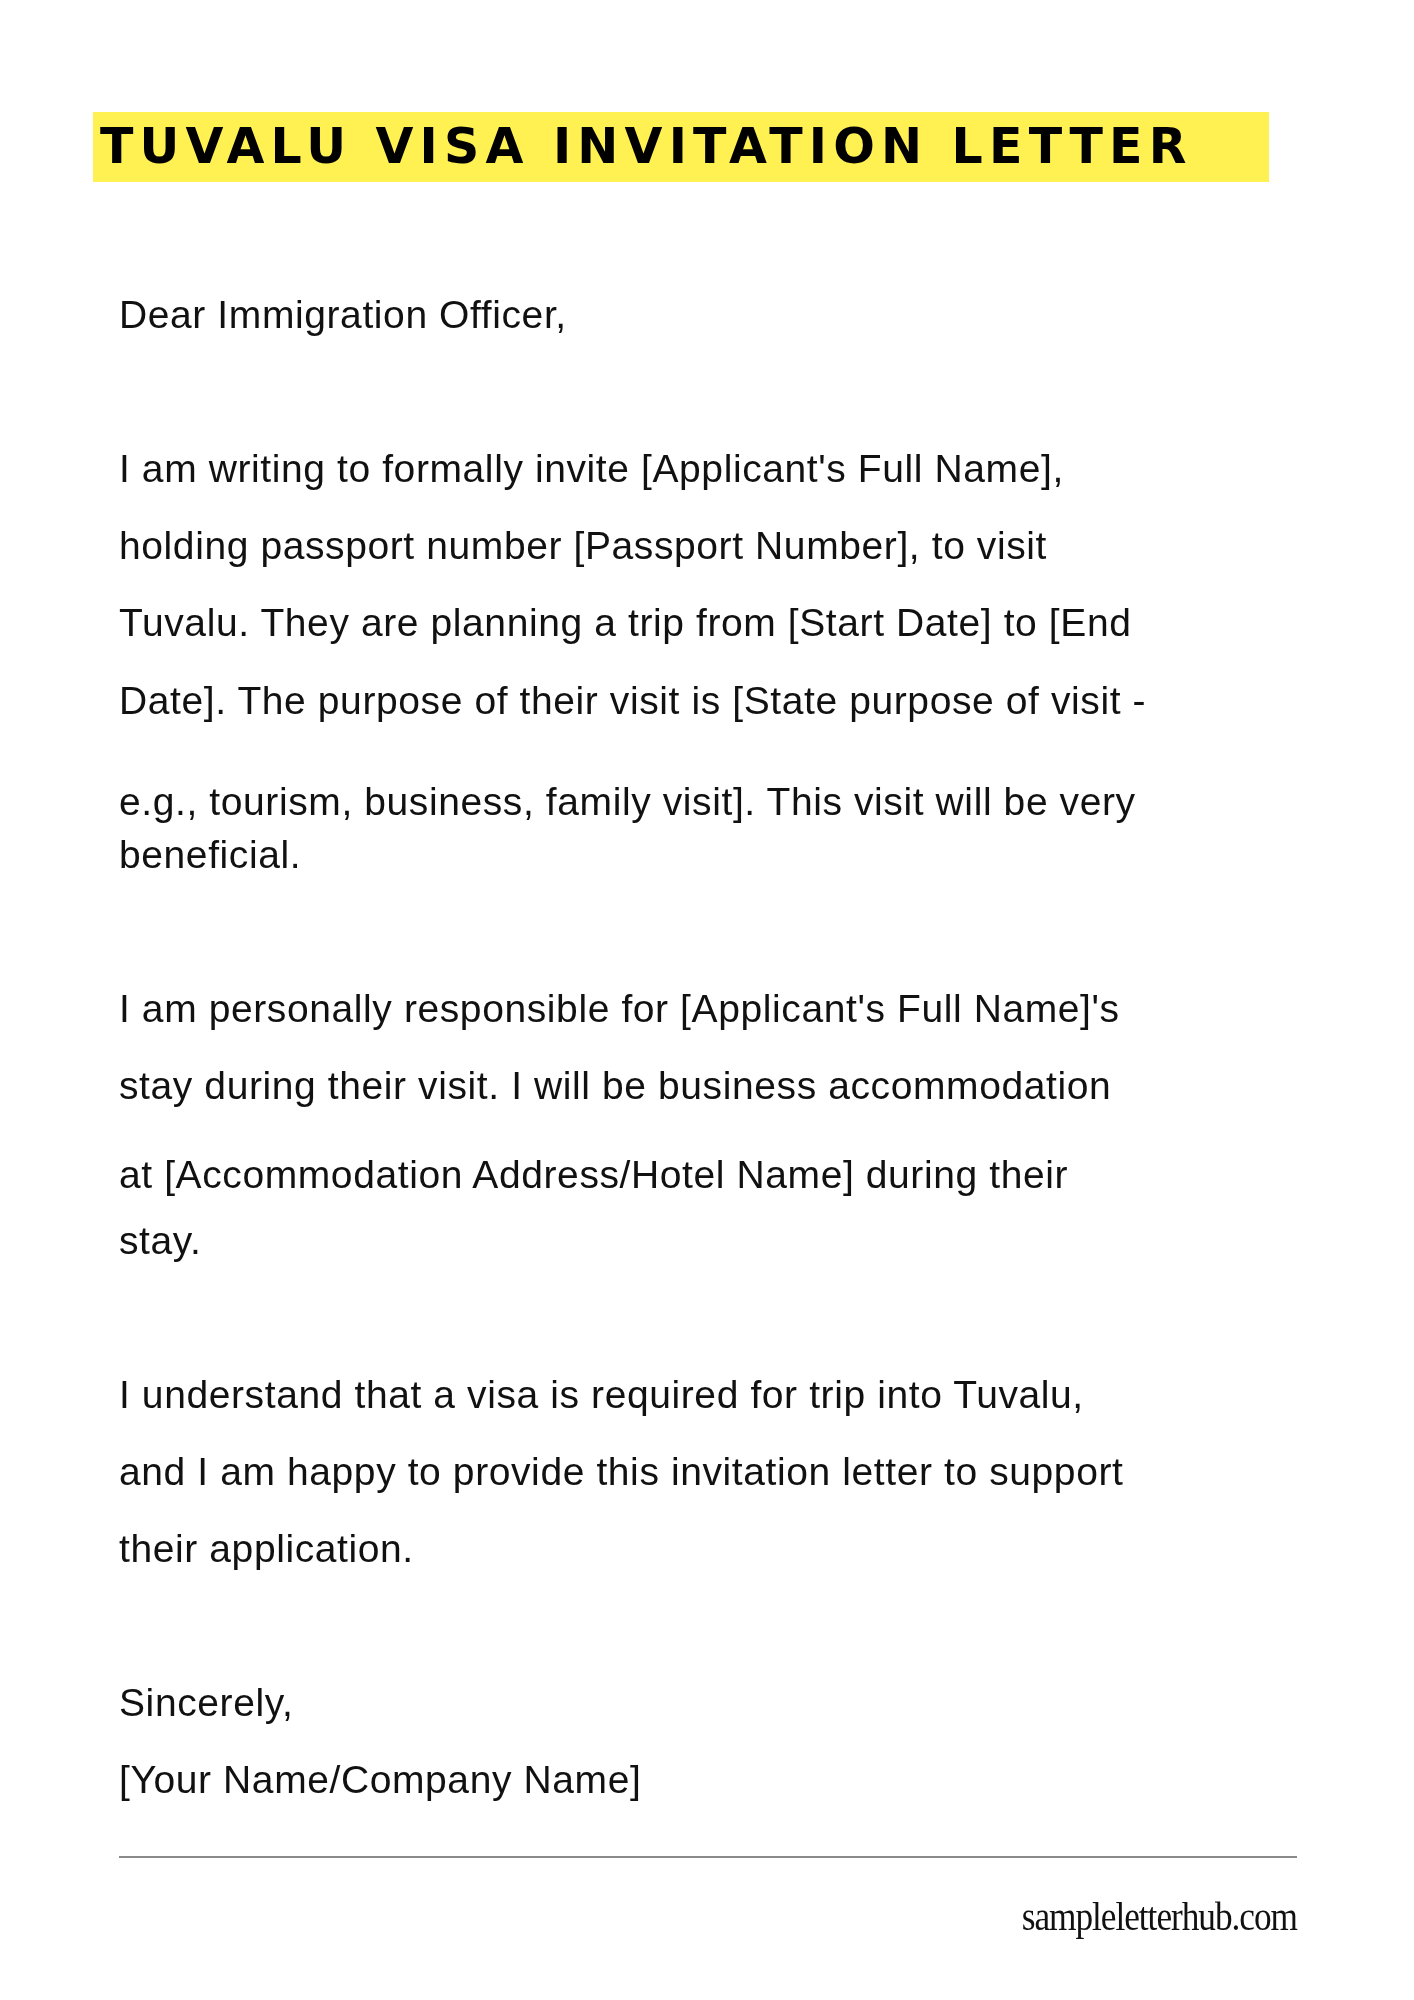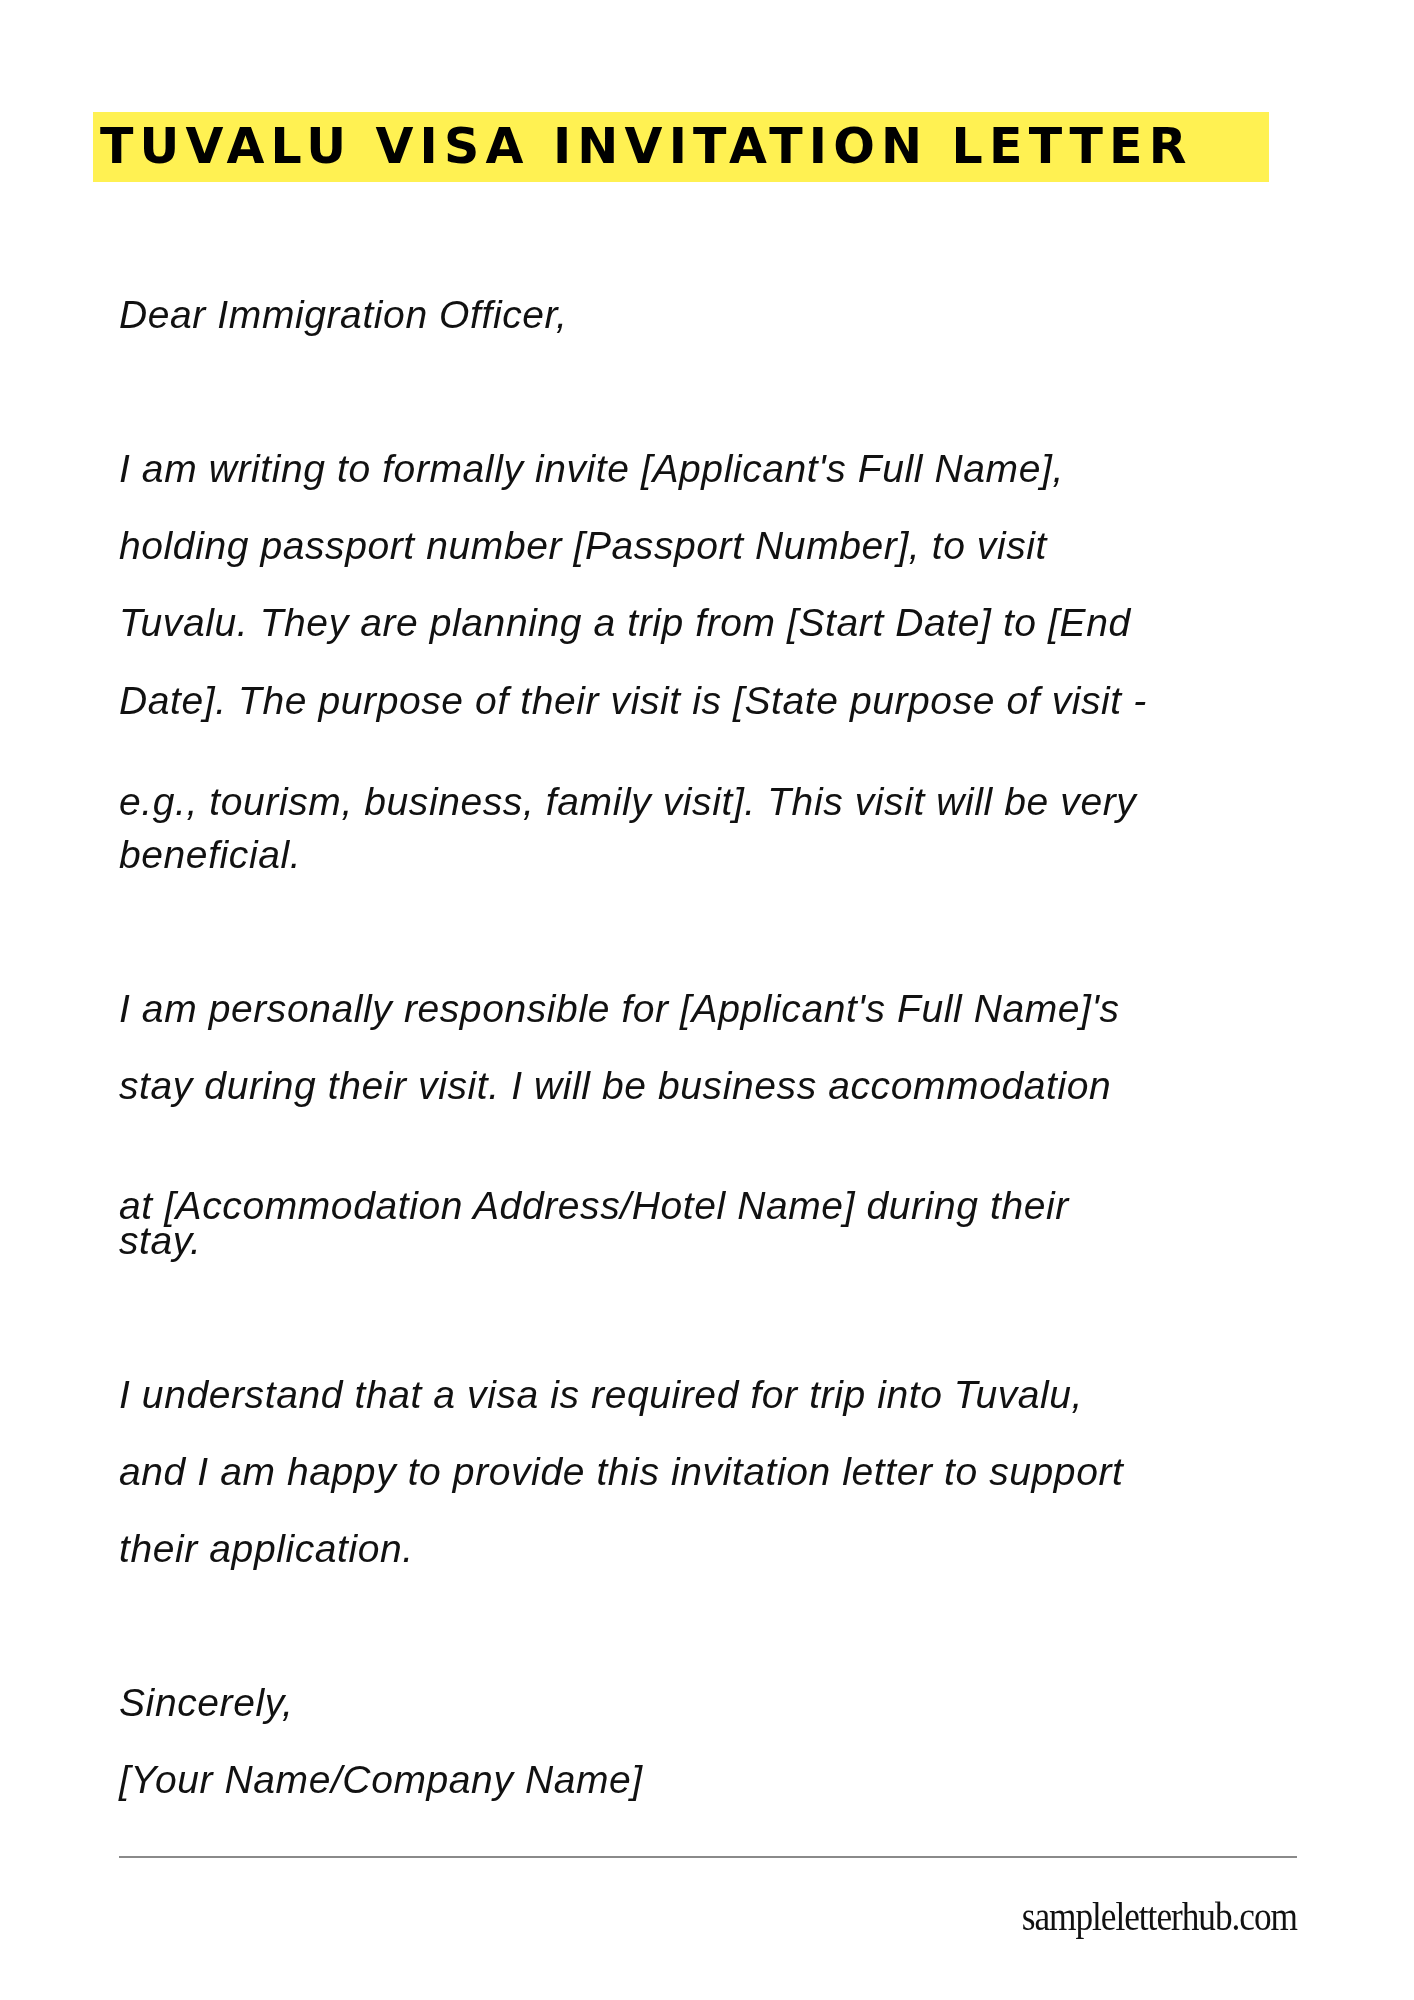--- a/index.html
+++ b/index.html
@@ -9,21 +9,21 @@
     background: #FFF152;
   }
   .title-text {
     position: absolute; left: 100px; top: 112px; height: 78px; line-height: 70px;
     font-family: "DejaVu Sans", sans-serif; font-weight: bold; font-size: 49px;
     letter-spacing: 6.2px; color: #000; white-space: nowrap;
   }
   .line {
     position: absolute; left: 119px; height: 60px; line-height: 60px;
     font-family: "Liberation Sans", sans-serif; font-size: 39px; color: #111;
-    white-space: nowrap; letter-spacing: 0.6px; font-style: italic;
+    white-space: nowrap; letter-spacing: 0.6px;
   }
   .rule {
     position: absolute; left: 119px; top: 1856px; width: 1178px; height: 2px;
     background: #8a8a8a;
   }
   .footer {
     position: absolute; right: 117px; top: 1888px; height: 56px; line-height: 56px;
     font-family: "Liberation Serif", serif; font-size: 41px; color: #111;
     letter-spacing: -1.2px; transform: scaleX(0.86); transform-origin: right center;
     white-space: nowrap;
@@ -42,21 +42,21 @@
   <div class="line" style="top:516px">holding passport number [Passport Number], to visit</div>
   <div class="line" style="top:593px">Tuvalu. They are planning a trip from [Start Date] to [End</div>
   <div class="line" style="top:671px">Date]. The purpose of their visit is [State purpose of visit -</div>
   <div class="line" style="top:772px">e.g., tourism, business, family visit]. This visit will be very</div>
   <div class="line" style="top:825px">beneficial.</div>
 </div>
 
 <div>
   <div class="line" style="top:979px">I am personally responsible for [Applicant's Full Name]'s</div>
   <div class="line" style="top:1056px">stay during their visit. I will be business accommodation</div>
-  <div class="line" style="top:1176px">at [Accommodation Address/Hotel Name] during their</div>
+  <div class="line" style="top:1145px">at [Accommodation Address/Hotel Name] during their</div>
   <div class="line" style="top:1211px">stay.</div>
 </div>
 
 <div>
   <div class="line" style="top:1365px">I understand that a visa is required for trip into Tuvalu,</div>
   <div class="line" style="top:1442px">and I am happy to provide this invitation letter to support</div>
   <div class="line" style="top:1519px">their application.</div>
 </div>
 
 <div class="line" style="top:1673px">Sincerely,</div>

